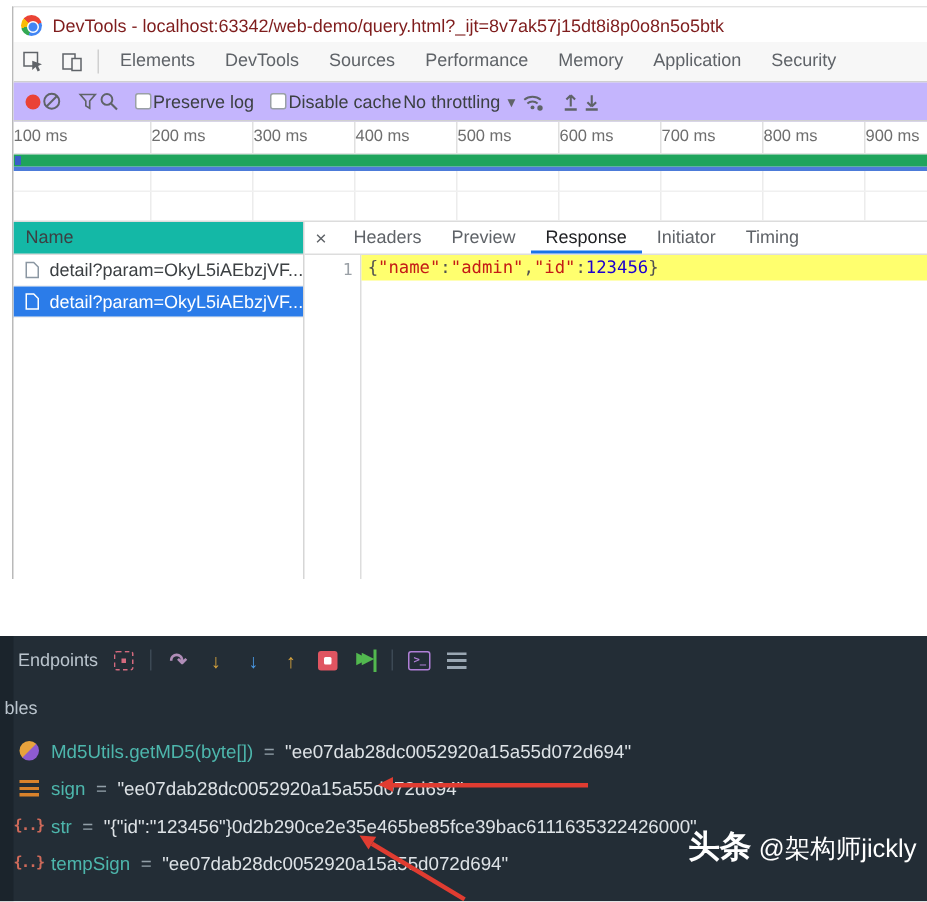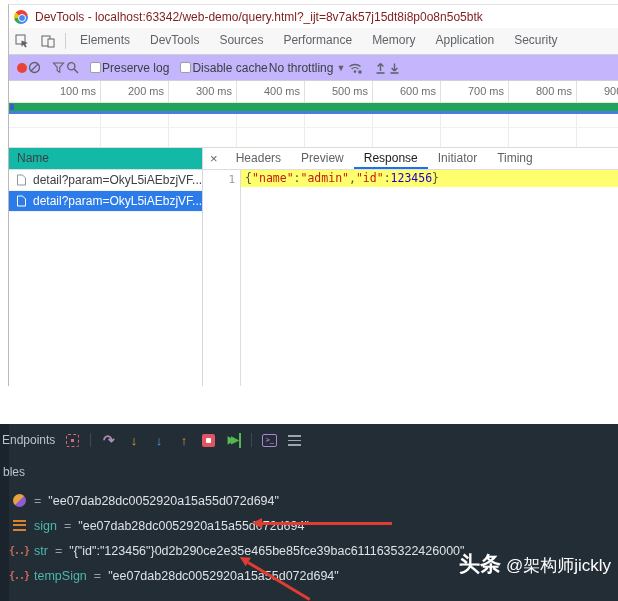--- a/index.html
+++ b/index.html
@@ -25,21 +25,21 @@
   .dt-tab { display:flex; align-items:center; padding:0 10px; font-size:12px; color:#5f6368; border-bottom:2px solid transparent; white-space:nowrap; }
   .dt-tab.sel { color:#202124; border-bottom-color:#1a73e8; }
 
   .nettoolbar { height:26px; display:flex; align-items:center; gap:1px; padding-left:8px; background:#c4b5fd; border-bottom:1px solid #d0d0d0; flex:0 0 auto; font-size:12px; color:#3c4043; white-space:nowrap; }
   .rec-dot { width:10px; height:10px; border-radius:50%; background:#ea4335; flex:0 0 auto; }
   .ntb-icon { display:flex; align-items:center; color:#5f6368; }
   .checkbox { width:11px; height:11px; border:1px solid #9aa0a6; border-radius:2px; background:#fff; flex:0 0 auto; }
   .caret { font-size:9px; color:#5f6368; padding:0 2px; }
 
   .timeline { height:22px; display:flex; border-bottom:1px solid #e4e4e4; flex:0 0 auto; overflow:hidden; }
-  .tl-cell { flex:0 0 68px; font-size:11px; color:#6e6e6e; text-align:right; line-height:21px; padding-right:4px; border-right:1px solid #e0e0e0; }
+  .tl-cell { flex:0 0 68px; font-size:11px; color:#6e6e6e; text-align:left; line-height:21px; padding-right:4px; border-right:1px solid #e0e0e0; }
   .tl-cell:first-child { flex:0 0 92px; }
 
   .ov-green { height:8px; background:#1fa45c; position:relative; flex:0 0 auto; }
   .ov-green::before { content:""; position:absolute; left:1px; top:1px; width:4px; height:6px; background:#3a5fc8; }
   .ov-blue { height:3px; background:#4c7bd9; flex:0 0 auto; }
 
   .ov-grid { height:34px; display:flex; border-bottom:1px solid #dcdcdc; position:relative; flex:0 0 auto; }
   .ov-grid::before { content:""; position:absolute; left:0; top:13px; width:100%; border-top:1px solid #f0f0f0; }
   .og-cell { flex:0 0 68px; border-right:1px solid #ececec; }
   .og-cell:first-child { flex:0 0 92px; }
@@ -62,21 +62,21 @@
   .gutter { flex:0 0 38px; border-right:1px solid #ddd; font-family:"DejaVu Sans Mono", monospace; font-size:11px; color:#9aa0a6; text-align:right; padding:3px 5px 0 0; }
   .code-area { flex:1; min-width:0; }
   .code-line { height:17px; line-height:16px; background:#ffff6e; font-family:"DejaVu Sans Mono", monospace; font-size:11.5px; padding-left:4px; white-space:nowrap; overflow:hidden; }
   .tok-pun { color:#505050; }
   .tok-str { color:#c41a16; }
   .tok-num { color:#1c00cf; }
 
   
   #debug-panel { position:absolute; left:0; top:424px; width:618px; height:177px; background:#232d36; overflow:hidden; }
   .left-strip { position:absolute; left:0; top:0; width:9px; height:100%; background:#1b242c; }
-  .dbg-toolbar { position:absolute; left:2px; top:5px; height:22px; display:flex; align-items:center; gap:10px; z-index:2; }
+  .dbg-toolbar { position:absolute; left:12px; top:5px; height:22px; display:flex; align-items:center; gap:10px; z-index:2; }
   .dbg-title { font-size:12px; color:#bac4cd; }
   .d-divider { width:1px; height:14px; background:#3c4954; }
   .dico { display:flex; align-items:center; justify-content:center; width:15px; height:15px; font-size:13px; line-height:1; }
   .ico-frame { width:13px; height:13px; border:1px dashed #d46a7e; border-radius:2px; position:relative; }
   .ico-frame::after { content:""; position:absolute; left:4px; top:4px; width:3px; height:3px; background:#d46a7e; }
   .ico-stepover { color:#b08db8; font-size:14px; font-weight:bold; }
   .ico-stepinto { color:#d9a53d; font-weight:bold; }
   .ico-forcestep { color:#4a9ae8; font-weight:bold; }
   .ico-stepout { color:#d9a53d; font-weight:bold; }
   .ico-redsq { width:13px; height:13px; background:#e05561; border-radius:2px; position:relative; }
@@ -292,20 +292,21 @@
         </span>
     </div>
 
     <div class="dbg-bles">bles</div>
 
     <div class="dbg-vars">
       <div class="var-row">
         <span class="vicon">
             <span class="ico-watch"></span>
           </span>
+        <span class="vname">Md5Utils.getMD5(byte[])</span>
         <span class="veq">=</span>
         <span class="vval">"ee07dab28dc0052920a15a55d072d694"</span>
       </div>
       <div class="var-row">
         <span class="vicon">
             <span class="ico-var"></span>
           </span>
         <span class="vname">sign</span>
         <span class="veq">=</span>
         <span class="vval">"ee07dab28dc0052920a15a55d072d694"</span>

